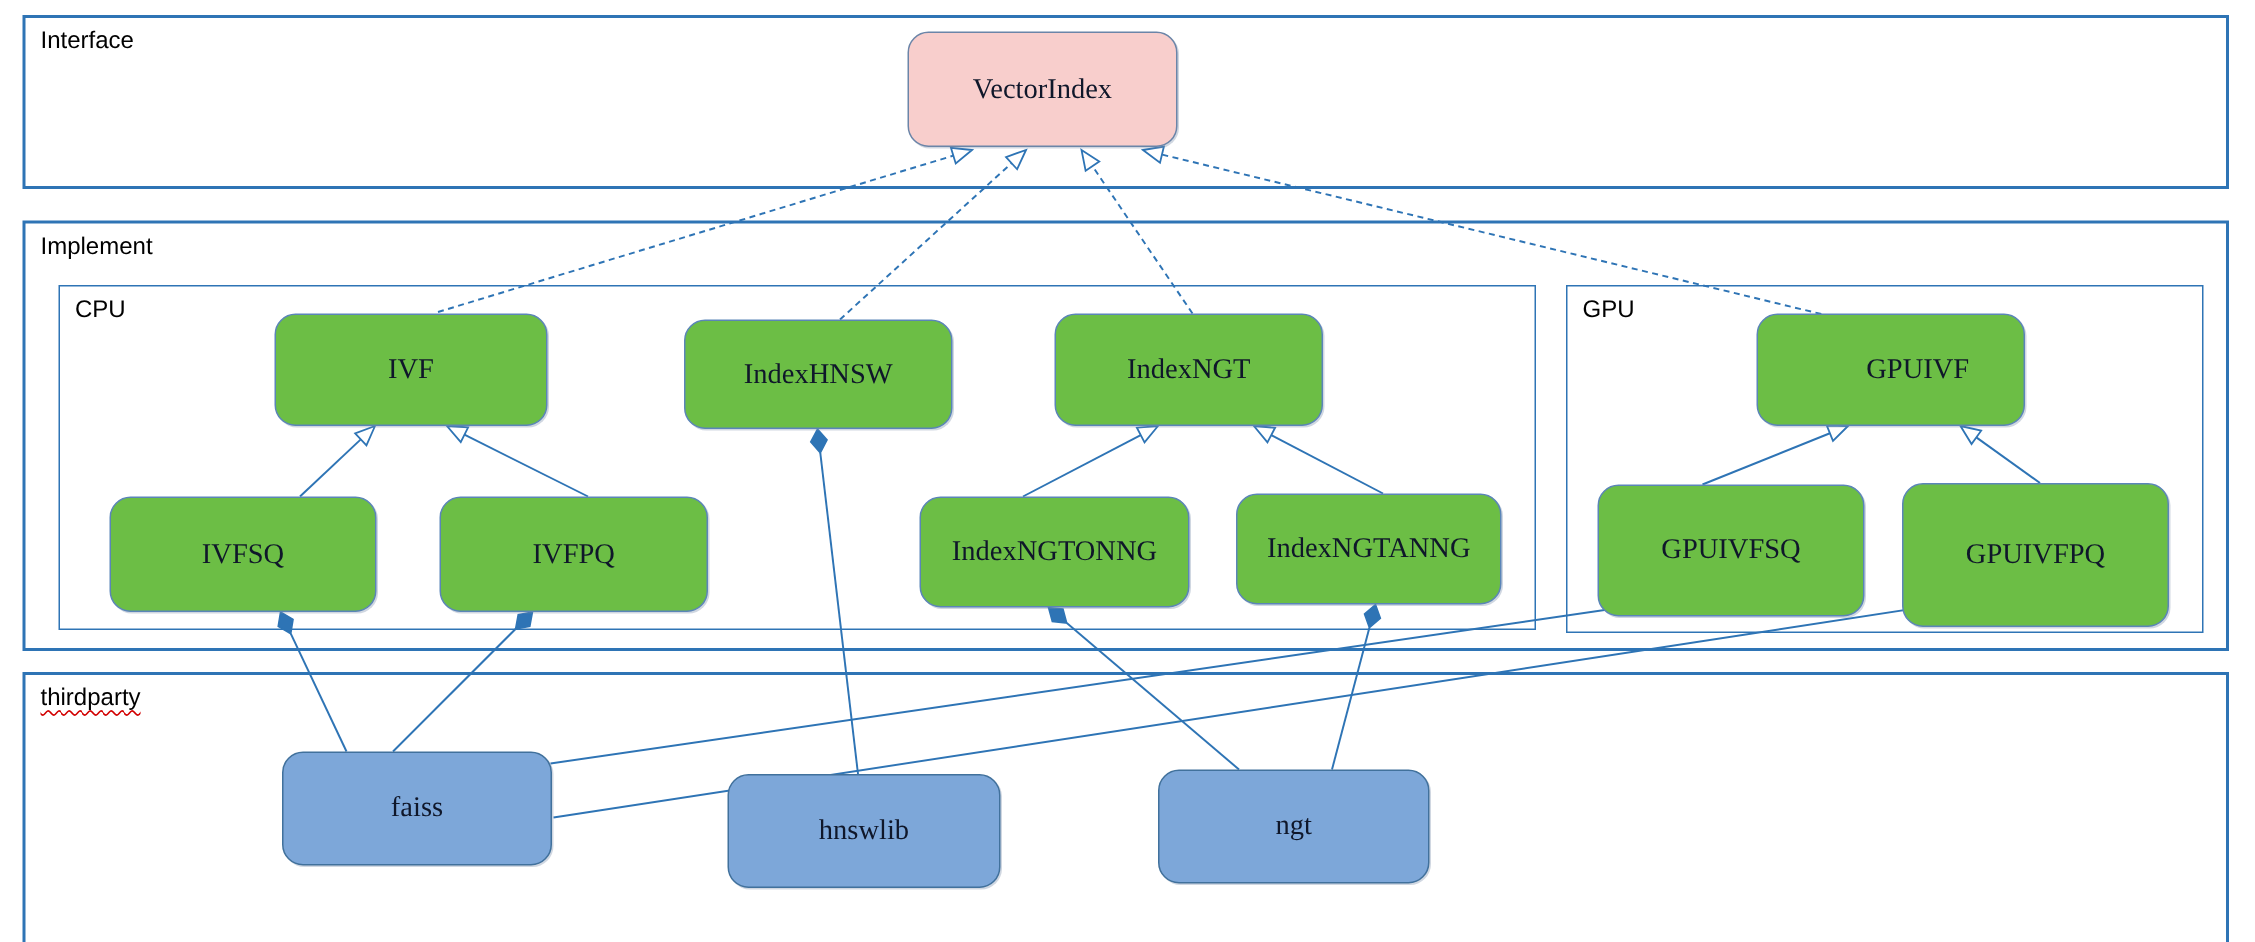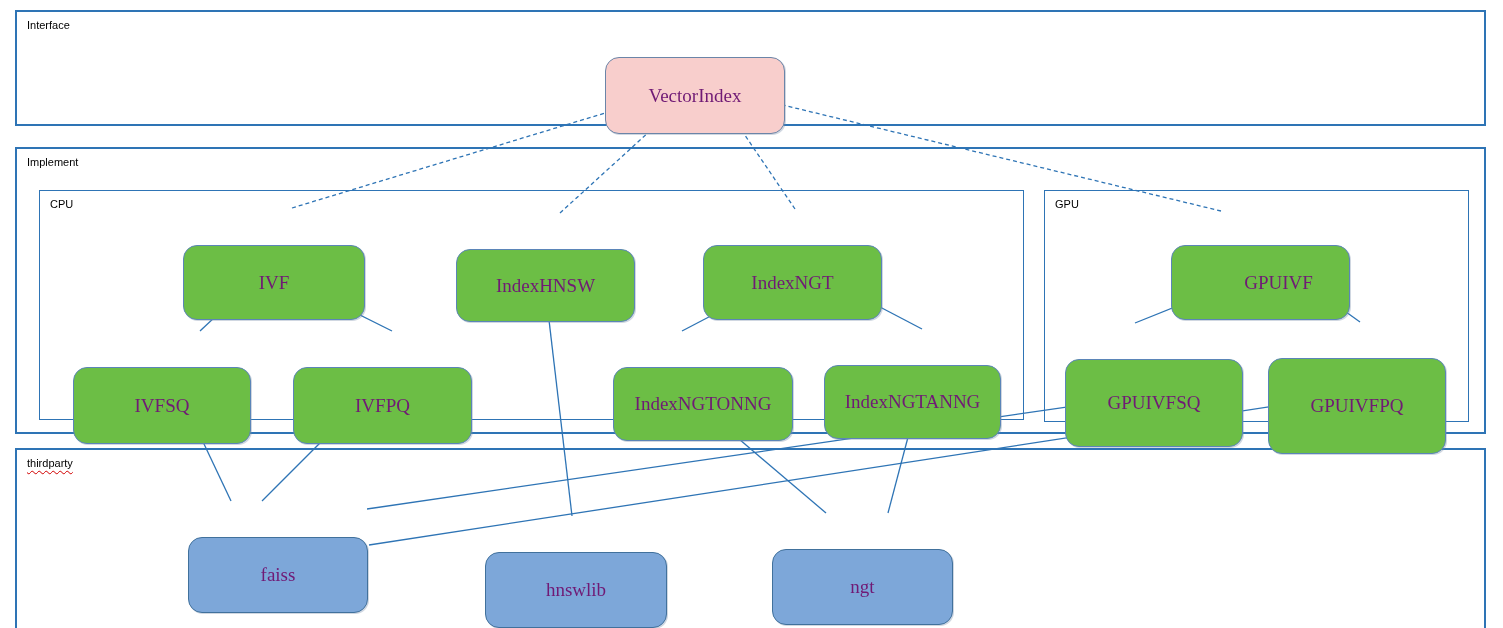--- a/index.html
+++ b/index.html
@@ -12,38 +12,37 @@
   }
   .container{
     position:absolute;
     border:2px solid var(--container-border,#2e74b5);
     background:transparent;
     box-sizing:border-box;
   }
   .container.inner{border-width:1px;}
   .clabel{
     position:absolute;left:10px;top:7px;
-    font-size:11px;color:#000;
+    font-size:16px;color:#000;
     font-family:"Liberation Sans", sans-serif;
     white-space:nowrap;
   }
   .clabel.misspelled{
     text-decoration:underline wavy var(--spell,#d10000);
     text-decoration-thickness:1px;
     text-underline-offset:3px;
   }
   .node{
     position:absolute;
     box-sizing:border-box;
     border-radius:14px;
     display:flex;align-items:center;justify-content:center;
     font-family:"Liberation Serif", serif;
-    font-size:19px;color:#701a75;
+    font-size:19px;color:#0f172a;
     box-shadow:1px 1px 0 rgba(120,140,170,.35);
-    margin-top:36px;
   }
   .node.pink{
     background:var(--pink-fill,#f8cecc);
     border:1.5px solid var(--pink-border,#6b85a8);
   }
   .node.green{
     background:var(--green-fill,#6cbe45);
     border:1.5px solid var(--green-border,#5b85b8);
   }
   .node.blue{

